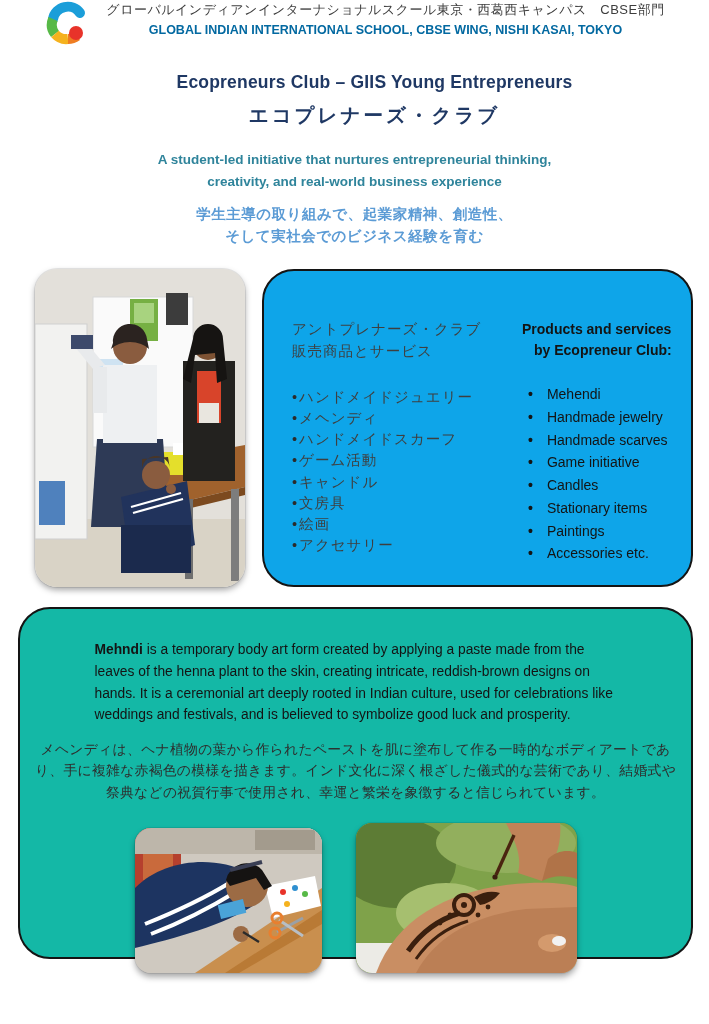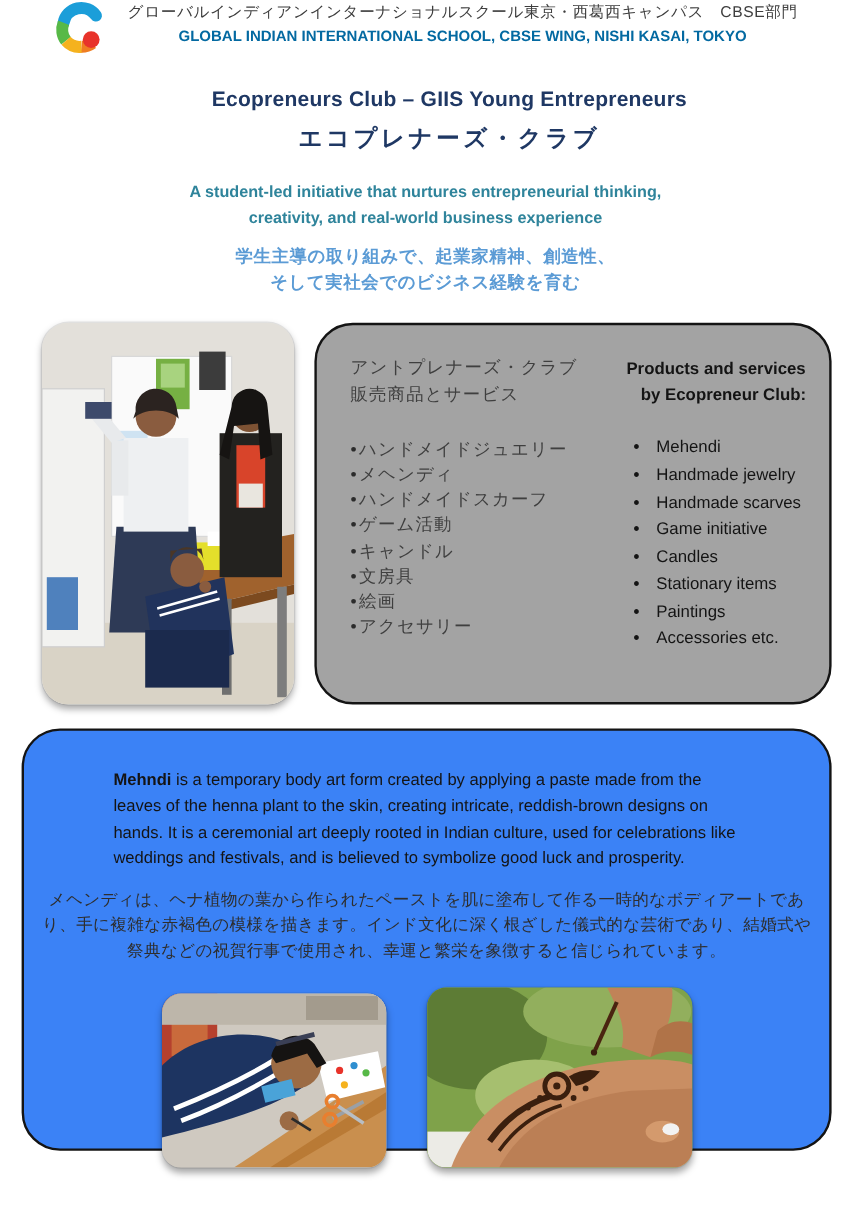--- a/index.html
+++ b/index.html
@@ -30,39 +30,39 @@
   .middle { display:flex; align-items:stretch; margin:22px 16px 0 35px; gap:17px; height:318px; }
   .photo-classroom {
     width:210px; height:318px; border-radius:22px; overflow:hidden; flex:0 0 auto;
     box-shadow:0 3px 6px rgba(0,0,0,0.35), 0 0 0 1px rgba(0,0,0,0.08);
     background:#e8e6e2;
   }
   .photo-classroom svg, .photo-small svg { display:block; width:100%; height:100%; }
 
   .products-box {
     flex:1 1 auto; border:2.5px solid #141414; border-radius:32px;
-    padding:26px 18px 30px 28px; display:flex; gap:18px; background:#a3a3a3;
+    padding:48px 18px 30px 28px; display:flex; gap:18px; background:#0ea5e9;
   }
   .col-jp { width:212px; flex:0 0 auto; color:#3f3f3f; font-size:14.5px; letter-spacing:1px; }
   .col-jp .col-heading { line-height:1.5; }
   .col-jp ul { list-style:none; margin-top:24px; }
   .col-jp li { line-height:1.46; }
   .col-jp li::before { content:"•"; margin-right:1px; color:#2b2b2b; }
 
   .col-en { flex:1 1 auto; font-size:14px; color:#141414; }
   .col-en .col-heading { font-weight:bold; font-size:14px; line-height:1.5; }
   .col-en .heading-l2 { padding-left:12px; }
   .col-en ul { list-style:none; margin-top:22px; padding-left:6px; }
   .col-en li { line-height:1.62; }
   .col-en li::before { content:"•"; font-weight:bold; margin-right:14px; }
 
   
   .mehndi-box {
     margin:20px 16px 0 18px; height:352px;
-    border:2.5px solid #141414; border-radius:32px; background:#3b82f6;
+    border:2.5px solid #141414; border-radius:32px; background:#14b8a6;
     padding:30px 0 0 0;
   }
   .para-en { width:522px; margin:0 auto; font-size:13.8px; line-height:1.56; color:#141414; }
   .para-en b { font-weight:bold; }
   .para-jp { width:652px; margin:13px auto 0; font-size:13.8px; line-height:1.58; color:#2e2e2e; text-align:center; letter-spacing:0.3px; }
 
   .photo-row { display:flex; justify-content:center; align-items:flex-end; gap:34px; margin-top:19px; }
   .photo-small {
     border-radius:16px; overflow:hidden;
     box-shadow:0 4px 6px rgba(0,0,0,0.35), 0 0 0 1px rgba(0,0,0,0.08);

